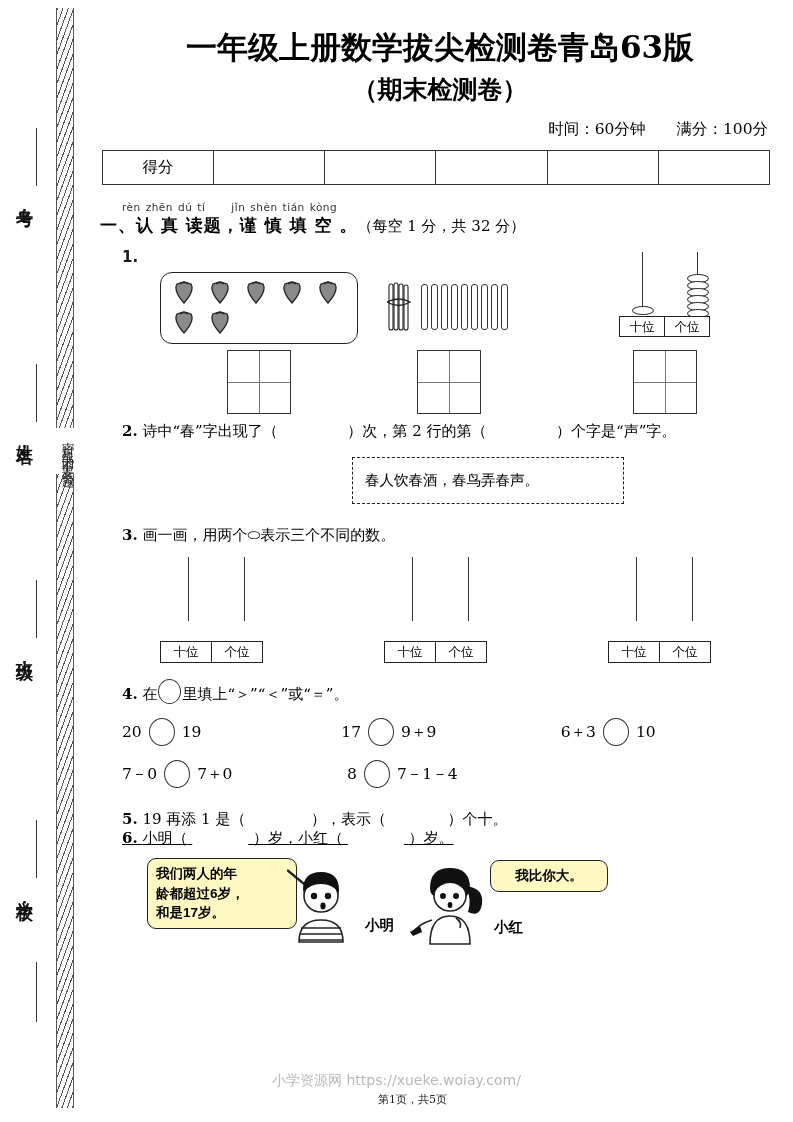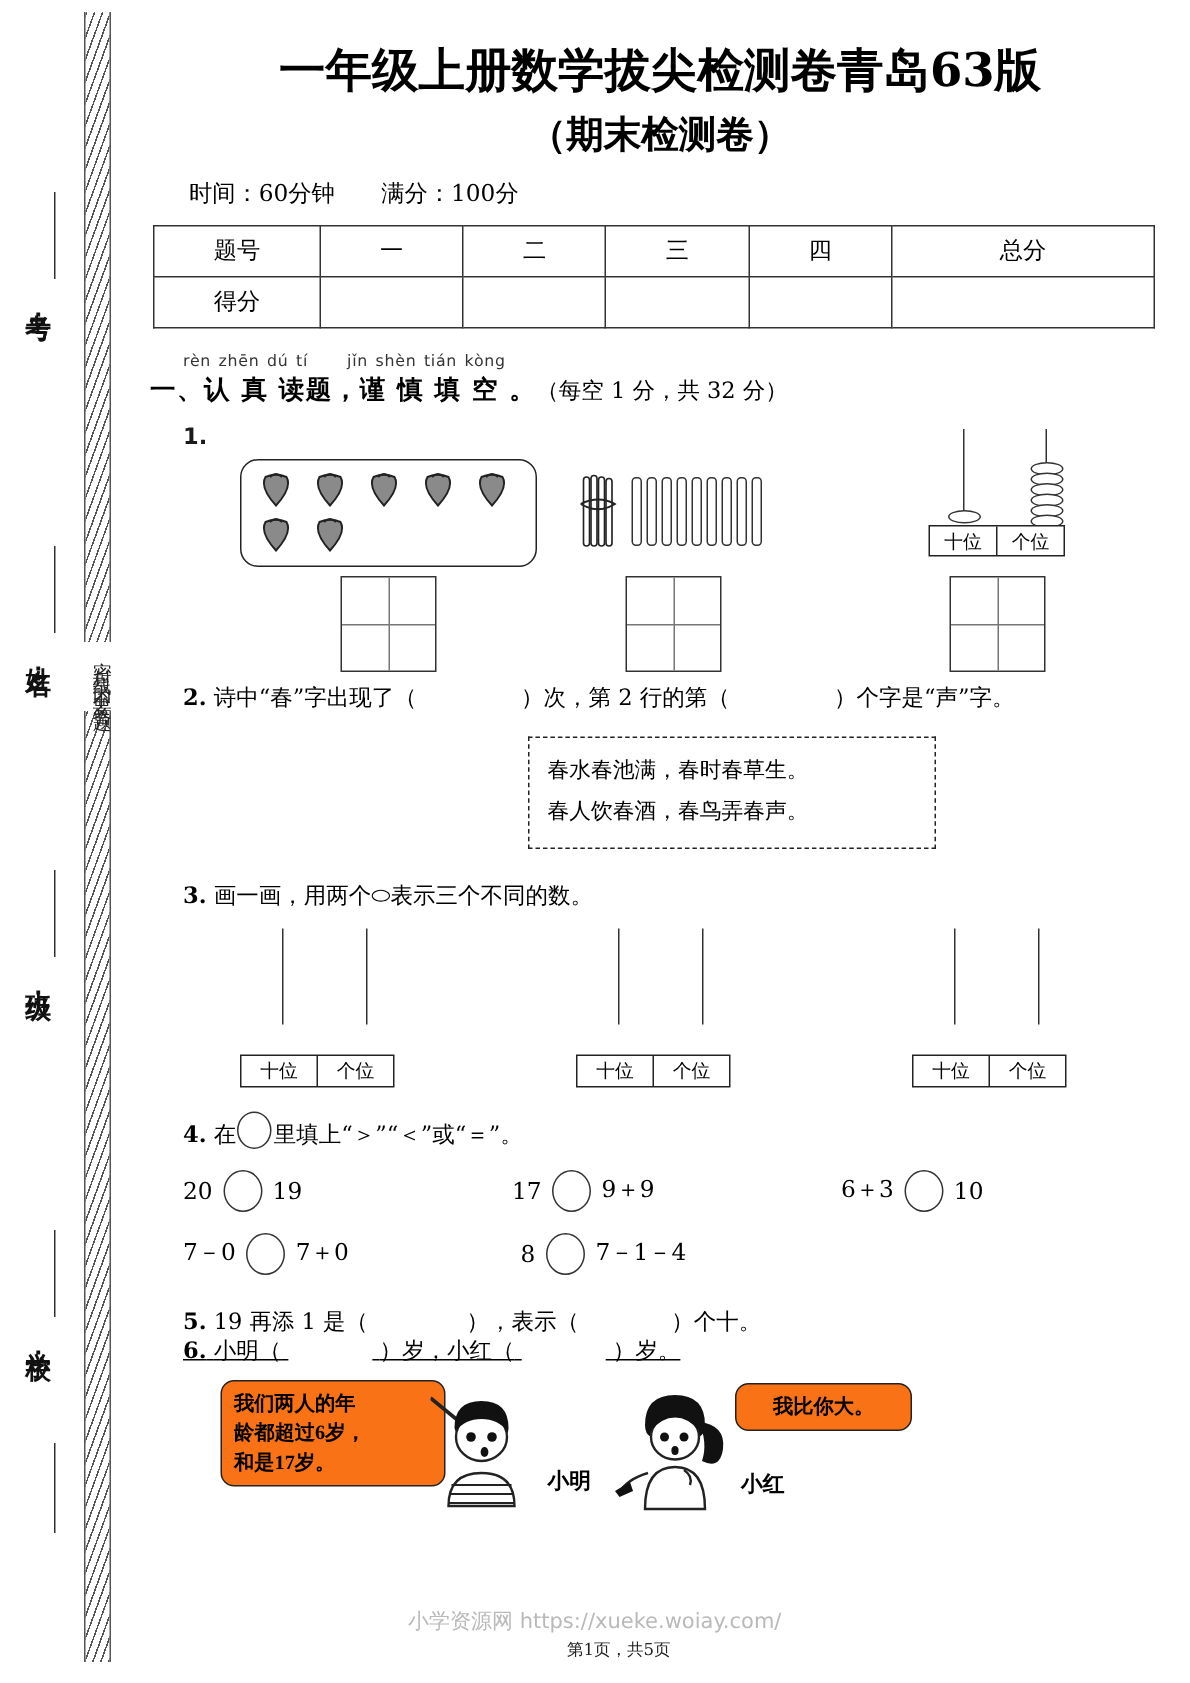--- a/index.html
+++ b/index.html
@@ -53,21 +53,21 @@
     text-align:center;font-size:31px;font-weight:bold;
     letter-spacing:0px;margin-top:28px;line-height:1.25;
     font-family:"DejaVu Serif","Liberation Serif",serif;
     color:#000;
   }
   .subtitle{
     text-align:center;font-size:25px;font-weight:bold;margin-top:6px;
     font-family:"DejaVu Serif","Liberation Serif",serif;color:#000;
   }
   .meta{
-    font-size:15.5px;margin-top:13px;padding-right:12px;
+    text-align:right;font-size:15.5px;margin-top:13px;padding-right:12px;
     font-family:"DejaVu Serif","Liberation Serif",serif;color:#000;
   }
   .meta span{margin-left:26px;}
 
   table.score{
     border-collapse:collapse;width:668px;margin-top:10px;margin-left:2px;
     font-family:"DejaVu Serif","Liberation Serif",serif;
   }
   table.score td{
     border:1px solid #333;height:31px;text-align:center;
@@ -148,22 +148,22 @@
     border-radius:50%;margin:0 7px;background:#fff;
   }
   .circ-inline{
     display:inline-block;width:21px;height:23px;border:1.4px solid #333;
     border-radius:50%;vertical-align:-5px;margin:0 1px;background:#fff;
   }
 
   
   .cartoon{position:relative;height:100px;margin-left:22px;margin-top:8px;}
   .bubble{
-    position:absolute;border:1.8px solid #222;border-radius:9px;background:#f97316;
-    font-family:Liberation Serif, serif;color:#000;
+    position:absolute;border:1.8px solid #222;border-radius:9px;background:#fef9c3;
+    font-family:Liberation Sans, sans-serif;color:#000;
   }
   .b1{left:25px;top:2px;width:132px;padding:5px 8px;font-size:13.5px;line-height:1.45;font-weight:bold;}
   .b2{left:368px;top:4px;width:100px;padding:6px 8px;font-size:13.5px;font-weight:bold;text-align:center;}
   .name{position:absolute;font-size:14.5px;font-weight:bold;
     font-family:"DejaVu Serif","Liberation Serif",serif;color:#000;}
 
   .watermark{
     position:absolute;left:0;right:0;top:1072px;text-align:center;
     font-size:14px;color:#b9b9b9;
     font-family:"DejaVu Sans","Liberation Sans",sans-serif;
@@ -203,28 +203,20 @@
     <div class="title">一年级上册数学拔尖检测卷青岛63版</div>
     <div class="subtitle">（期末检测卷）</div>
 
     <div class="meta">
       <span>时间：60分钟</span>
       <span>满分：100分</span>
     </div>
 
     <table class="score">
       <tbody>
-          <tr>
-        <td class="lbl">题号</td>
-        <td>一</td>
-        <td>二</td>
-        <td>三</td>
-        <td>四</td>
-        <td>总分</td>
-      </tr>
       <tr>
         <td class="lbl">得分</td>
         <td></td>
         <td></td>
         <td></td>
         <td></td>
         <td></td>
       </tr>
     </tbody>
       </table>
@@ -334,21 +326,20 @@
     <div class="q-row q" style="margin-top:16px;">
       <span class="qnum">2.</span>
       <span>诗中“春”字出现了（</span>
       <span style="display:inline-block;width:60px"></span>
       <span>）次，第 2 行的第（</span>
       <span style="display:inline-block;width:60px"></span>
       <span>）个字是“声”字。</span>
     </div>
 
     <div class="poembox">
-      <div>春水春池满，春时春草生。</div>
       <div>春人饮春酒，春鸟弄春声。</div>
     </div>
 
     <div class="q-row q" style="margin-top:22px;">
       <span class="qnum">3.</span>
       <span>画一画，用两个⬭表示三个不同的数。</span>
     </div>
 
     <div class="fig3" style="margin-top:12px;">
       <div class="mini" style="left:38px;">

